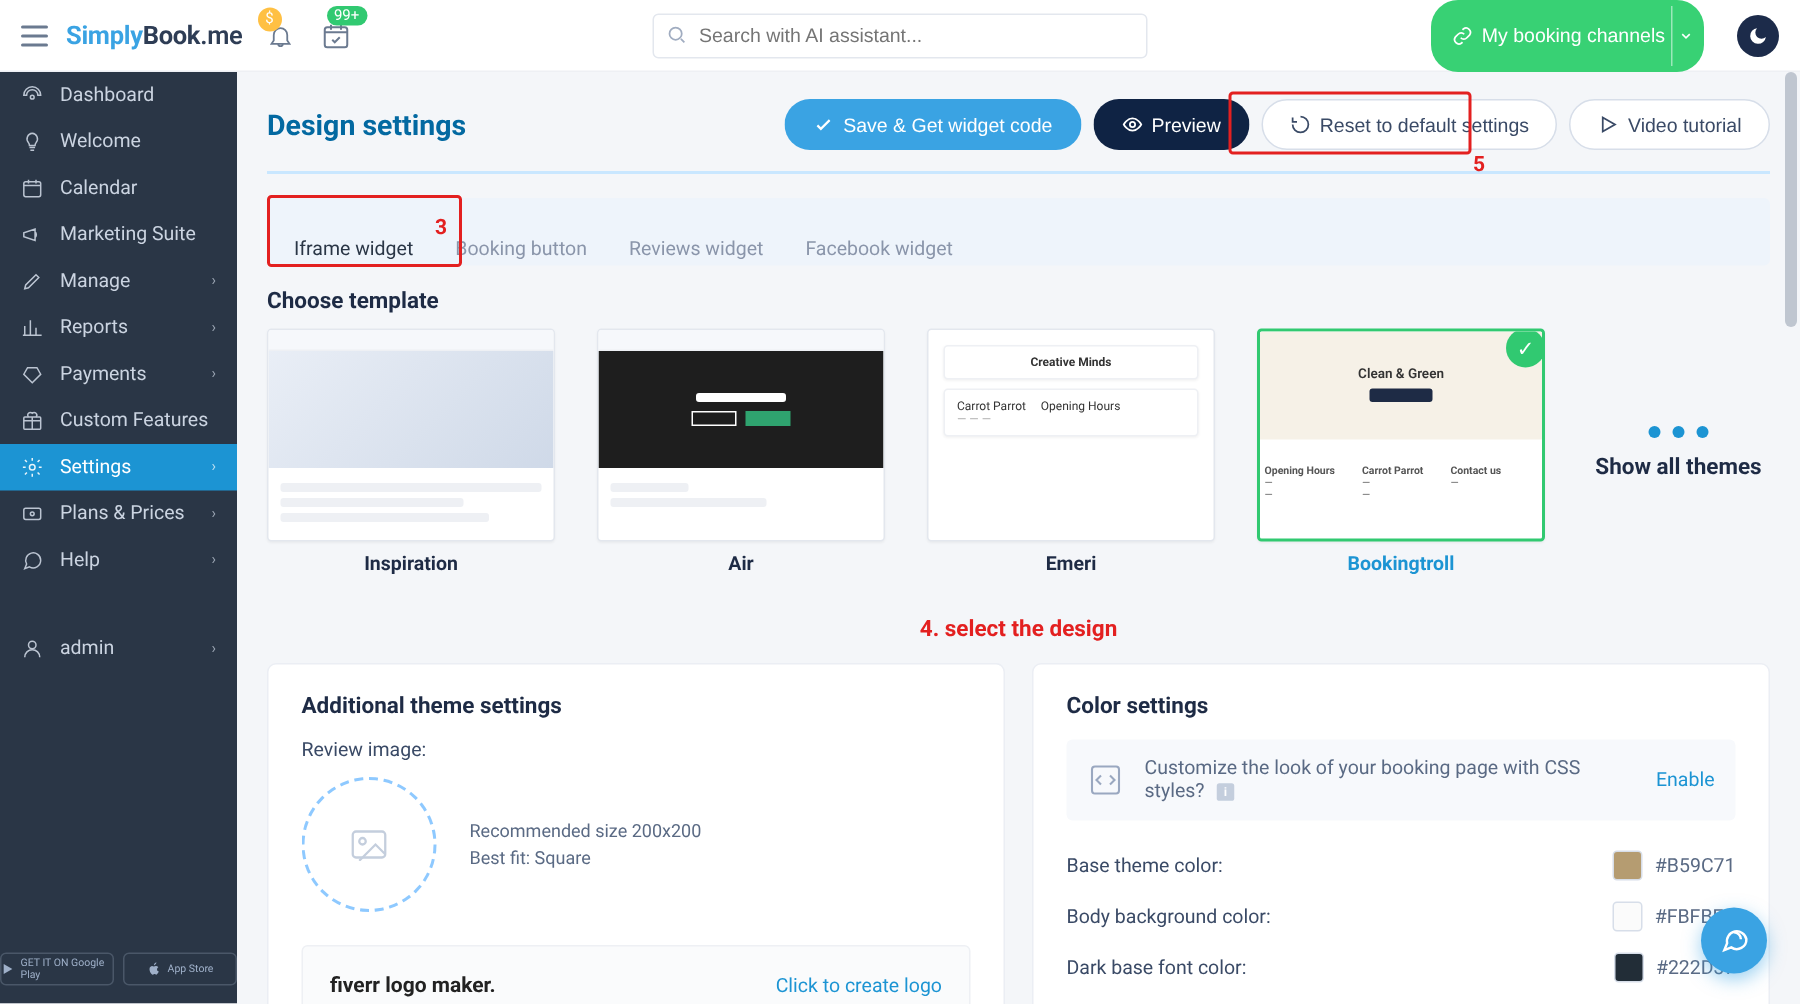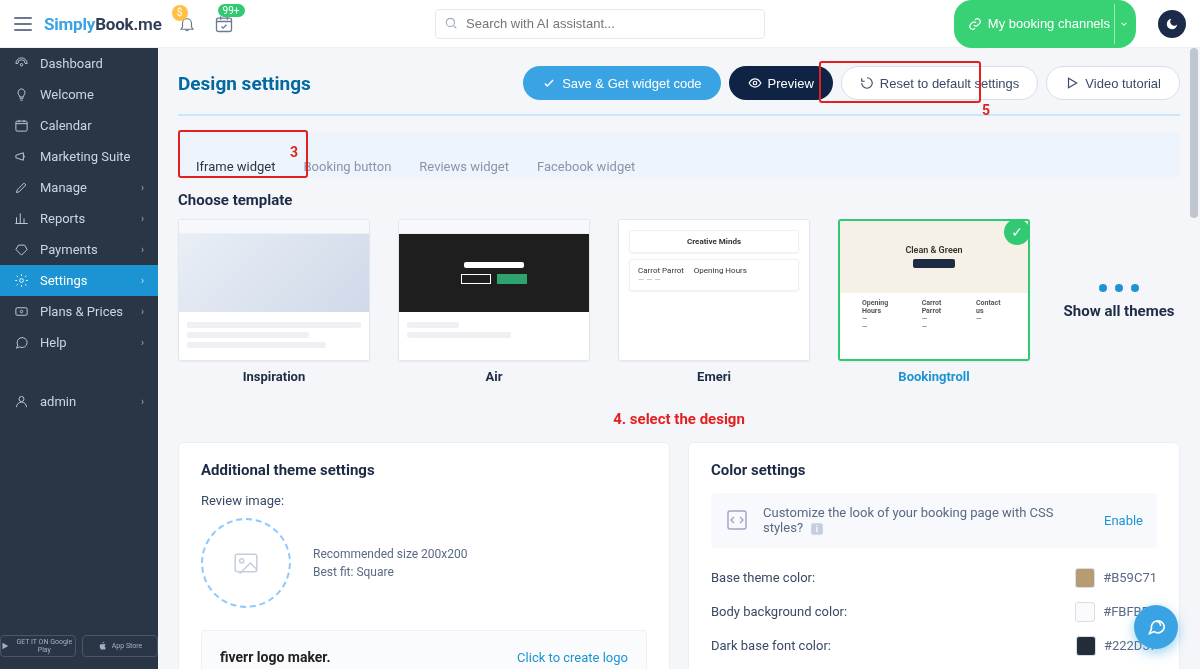--- a/index.html
+++ b/index.html
@@ -22,21 +22,21 @@
   .search input { width:100%; height:30px; border:1px solid #e3e7ee; border-radius:4px; padding:0 10px 0 30px; font-size:13px; color:#6b7a90; background:#fff; }
   .search .sicon { position:absolute; left:9px; top:7px; color:#a0acc0; font-size:14px; }
   .btn-channels { margin-left:auto; background:#38d174; color:#fff; border:none; border-radius:18px; height:48px; padding:0 26px 0 14px; font-size:13px; display:flex; align-items:center; gap:6px; position:relative; cursor:pointer; }
   .btn-channels .divdown { position:absolute; right:4px; top:4px; bottom:4px; width:18px; border-left:1px solid rgba(255,255,255,.5); display:flex; align-items:center; justify-content:center; }
   .moon { width:28px; height:28px; border-radius:50%; background:#1c2b4a; display:flex; align-items:center; justify-content:center; margin-left:10px; cursor:pointer; }
 
   
   .shell { flex:1; display:flex; min-height:0; }
 
   
-  .sidebar { width:158px; background:#2a3646; color:#cbd4e1; display:flex; flex-direction:column; font-size:13px; position:relative;text-align:center; }
+  .sidebar { width:158px; background:#2a3646; color:#cbd4e1; display:flex; flex-direction:column; font-size:13px; position:relative; }
   .sidebar .item { display:flex; align-items:center; gap:10px; padding:8px 14px; cursor:pointer; color:#cbd4e1; position:relative; }
   .sidebar .item.active { background:#1c94d3; color:#fff; }
   .sidebar .item .chev { margin-left:auto; font-size:10px; opacity:.7; }
   .sidebar .icon { width:16px; text-align:center; opacity:.9; }
   .sidebar .stores { margin-top:auto; padding:10px 0 12px; display:flex; gap:6px; }
   .store-badge { flex:1; height:22px; border:1px solid #4a5768; border-radius:4px; display:flex; align-items:center; justify-content:center; font-size:7px; color:#9fb0c9; gap:4px; }
 
   
   .main { flex:1; min-width:0; overflow:auto; padding:14px 20px 28px; position:relative; }
   .scrollbar-fake { position:absolute; right:2px; top:0; width:8px; height:170px; background:#bfc6d0; border-radius:4px; }
@@ -83,21 +83,21 @@
   .air-hero .t { width:60px; height:6px; background:#fff; border-radius:2px; }
   .air-hero .brow { display:flex; gap:6px; }
   .air-hero .b1 { width:30px; height:10px; border:1px solid #fff; }
   .air-hero .b2 { width:30px; height:10px; background:#2fa36f; }
   .emeri-hero { padding:10px; }
   .emeri-hero .card { background:#fff; border:1px solid #eef0f4; border-radius:3px; padding:6px 8px; font-size:8px; color:#333; margin-bottom:6px; box-shadow:0 1px 2px rgba(0,0,0,.05); }
   .emeri-bg { position:absolute; inset:0; background:linear-gradient(120deg,#f4f4f4 55%, #2b2b2b 55%); z-index:-1; }
   .troll-hero { height:52%; background:#f6f1e7; display:flex; flex-direction:column; align-items:center; justify-content:center; gap:4px; }
   .troll-hero .t1 { font-size:9px; color:#333; font-weight:600; }
   .troll-hero .btn2 { width:42px; height:9px; background:#1e2b45; border-radius:2px; }
-  .troll-cols { display:flex; gap:18px; padding:6px 22px; font-size:7px; color:#555; }
+  .troll-cols { display:flex; gap:18px; padding:6px 3px; font-size:7px; color:#555;margin-top:11px; }
 
   .anno4 { text-align:center; color:#e32020; font-weight:700; font-size:15px; margin:26px 0 14px; }
 
   
   .panels { display:flex; gap:18px; }
   .panel { flex:1; background:#fff; border:1px solid #ebeef4; border-radius:6px; padding:18px 22px; font-size:13px; color:#3a4a66; }
   .panel h3 { font-size:15px; font-weight:700; color:#1e2b45; margin-bottom:14px; }
   .review-row { display:flex; gap:22px; align-items:center; margin-top:10px; }
   .dashed-circle { width:90px; height:90px; border:2px dashed #8ec9ff; border-radius:50%; display:flex; align-items:center; justify-content:center; color:#b7c2d4; cursor:pointer; }
   .fiverr-box { margin-top:22px; height:54px; background:#fafbfc; border:1px solid #eef0f4; border-radius:4px; display:flex; align-items:center; padding:0 18px; justify-content:space-between; font-size:13px; }
@@ -229,20 +229,29 @@
         <span class="chev">›</span>
       </div>
       <div class="item">
         <span class="icon">
           <svg width="15" height="15" viewBox="0 0 24 24" fill="none" stroke="currentColor" stroke-width="1.6">
             <path d="M3 12l4-7h10l4 7-9 9-9-9z"></path>
           </svg>
         </span>
         <span>Payments</span>
         <span class="chev">›</span>
+      </div>
+      <div class="item">
+        <span class="icon">
+          <svg width="15" height="15" viewBox="0 0 24 24" fill="none" stroke="currentColor" stroke-width="1.6">
+            <rect x="3" y="8" width="18" height="13" rx="1"></rect>
+            <path d="M3 12h18M12 8v13M8 8a2 2 0 114-4 2 2 0 114 4"></path>
+          </svg>
+        </span>
+        <span>Custom Features</span>
       </div>
       <div class="item active">
         <span class="icon">
           <svg width="15" height="15" viewBox="0 0 24 24" fill="none" stroke="currentColor" stroke-width="1.6">
             <circle cx="12" cy="12" r="3"></circle>
             <path d="M12 2v3M12 19v3M4.2 4.2l2.1 2.1M17.7 17.7l2.1 2.1M2 12h3M19 12h3M4.2 19.8l2.1-2.1M17.7 6.3l2.1-2.1"></path>
           </svg>
         </span>
         <span>Settings</span>
         <span class="chev">›</span>

